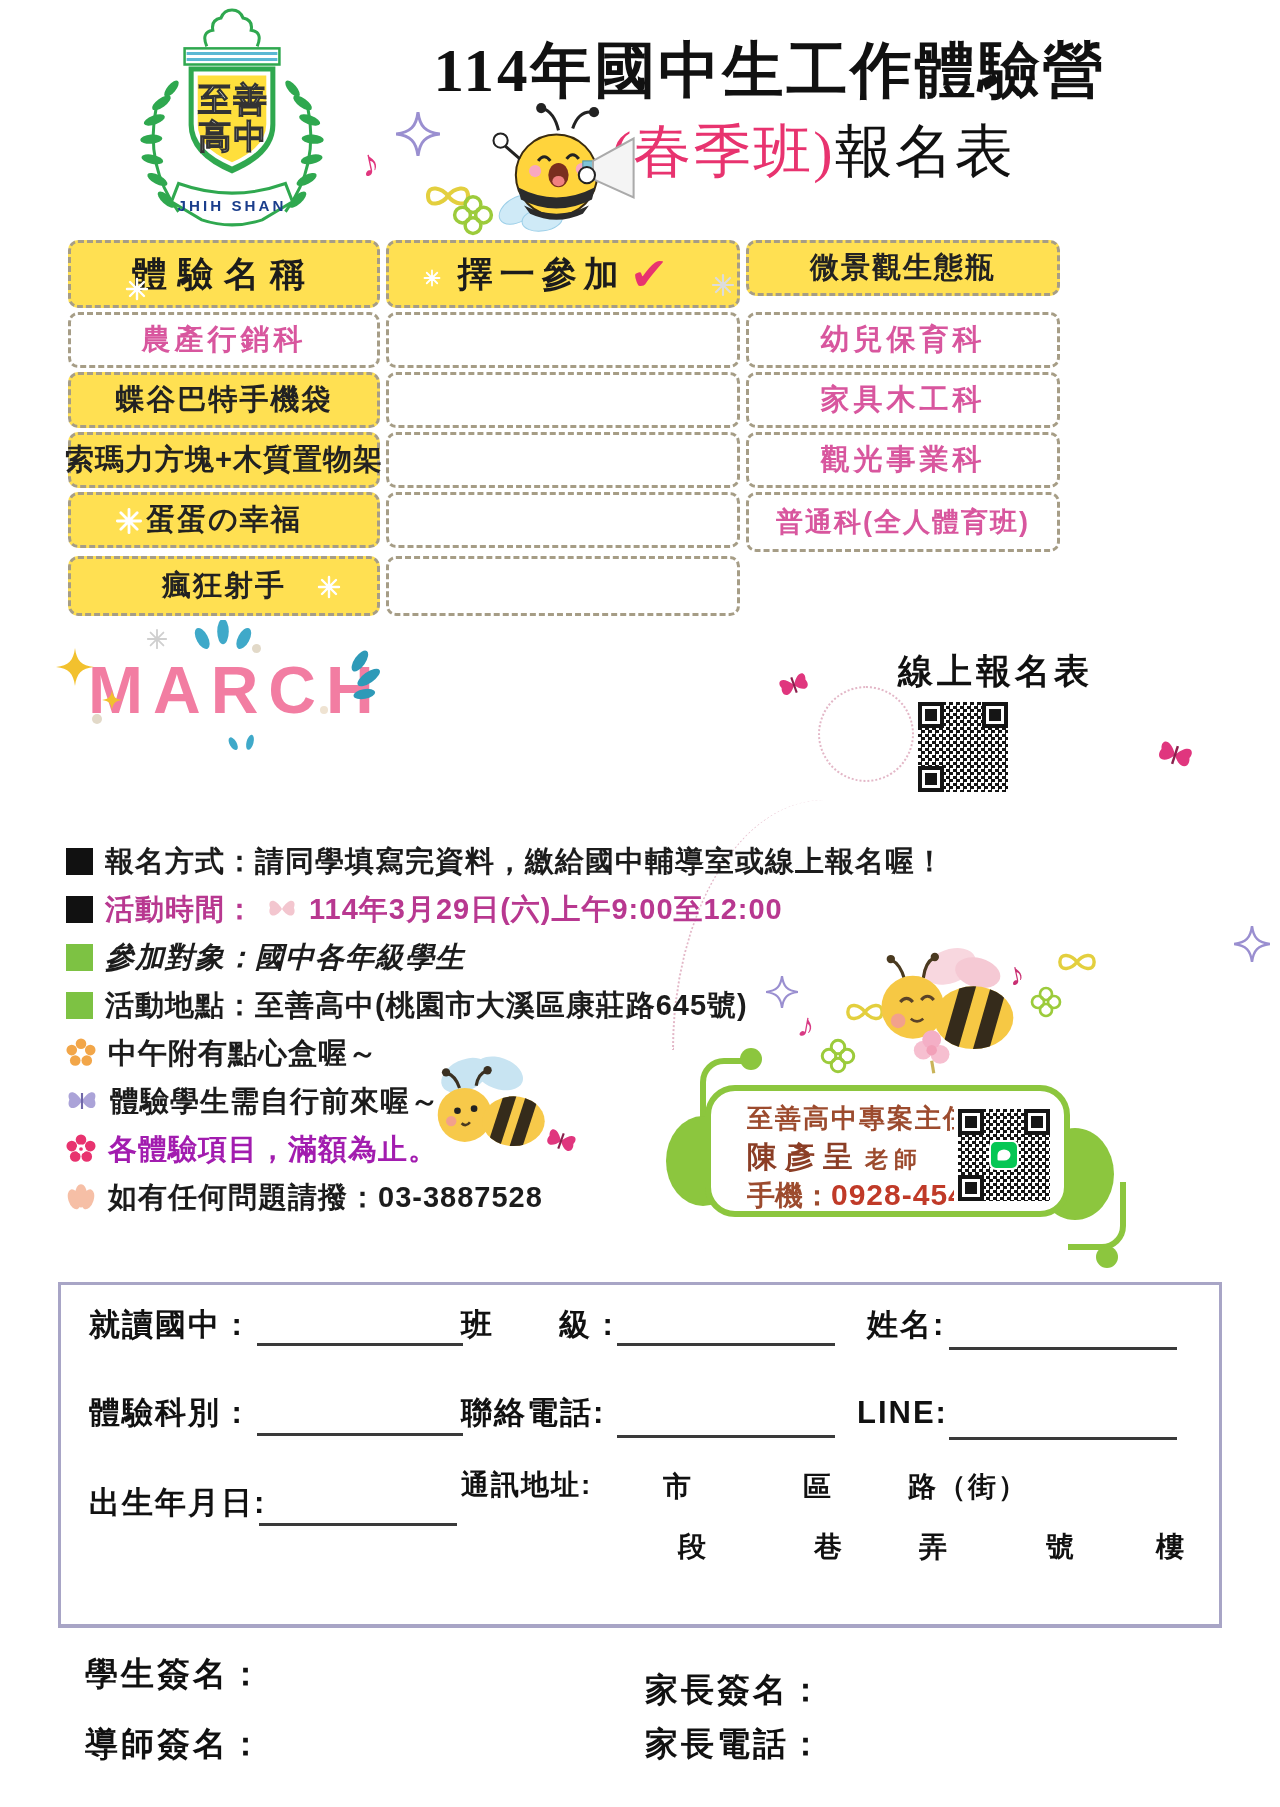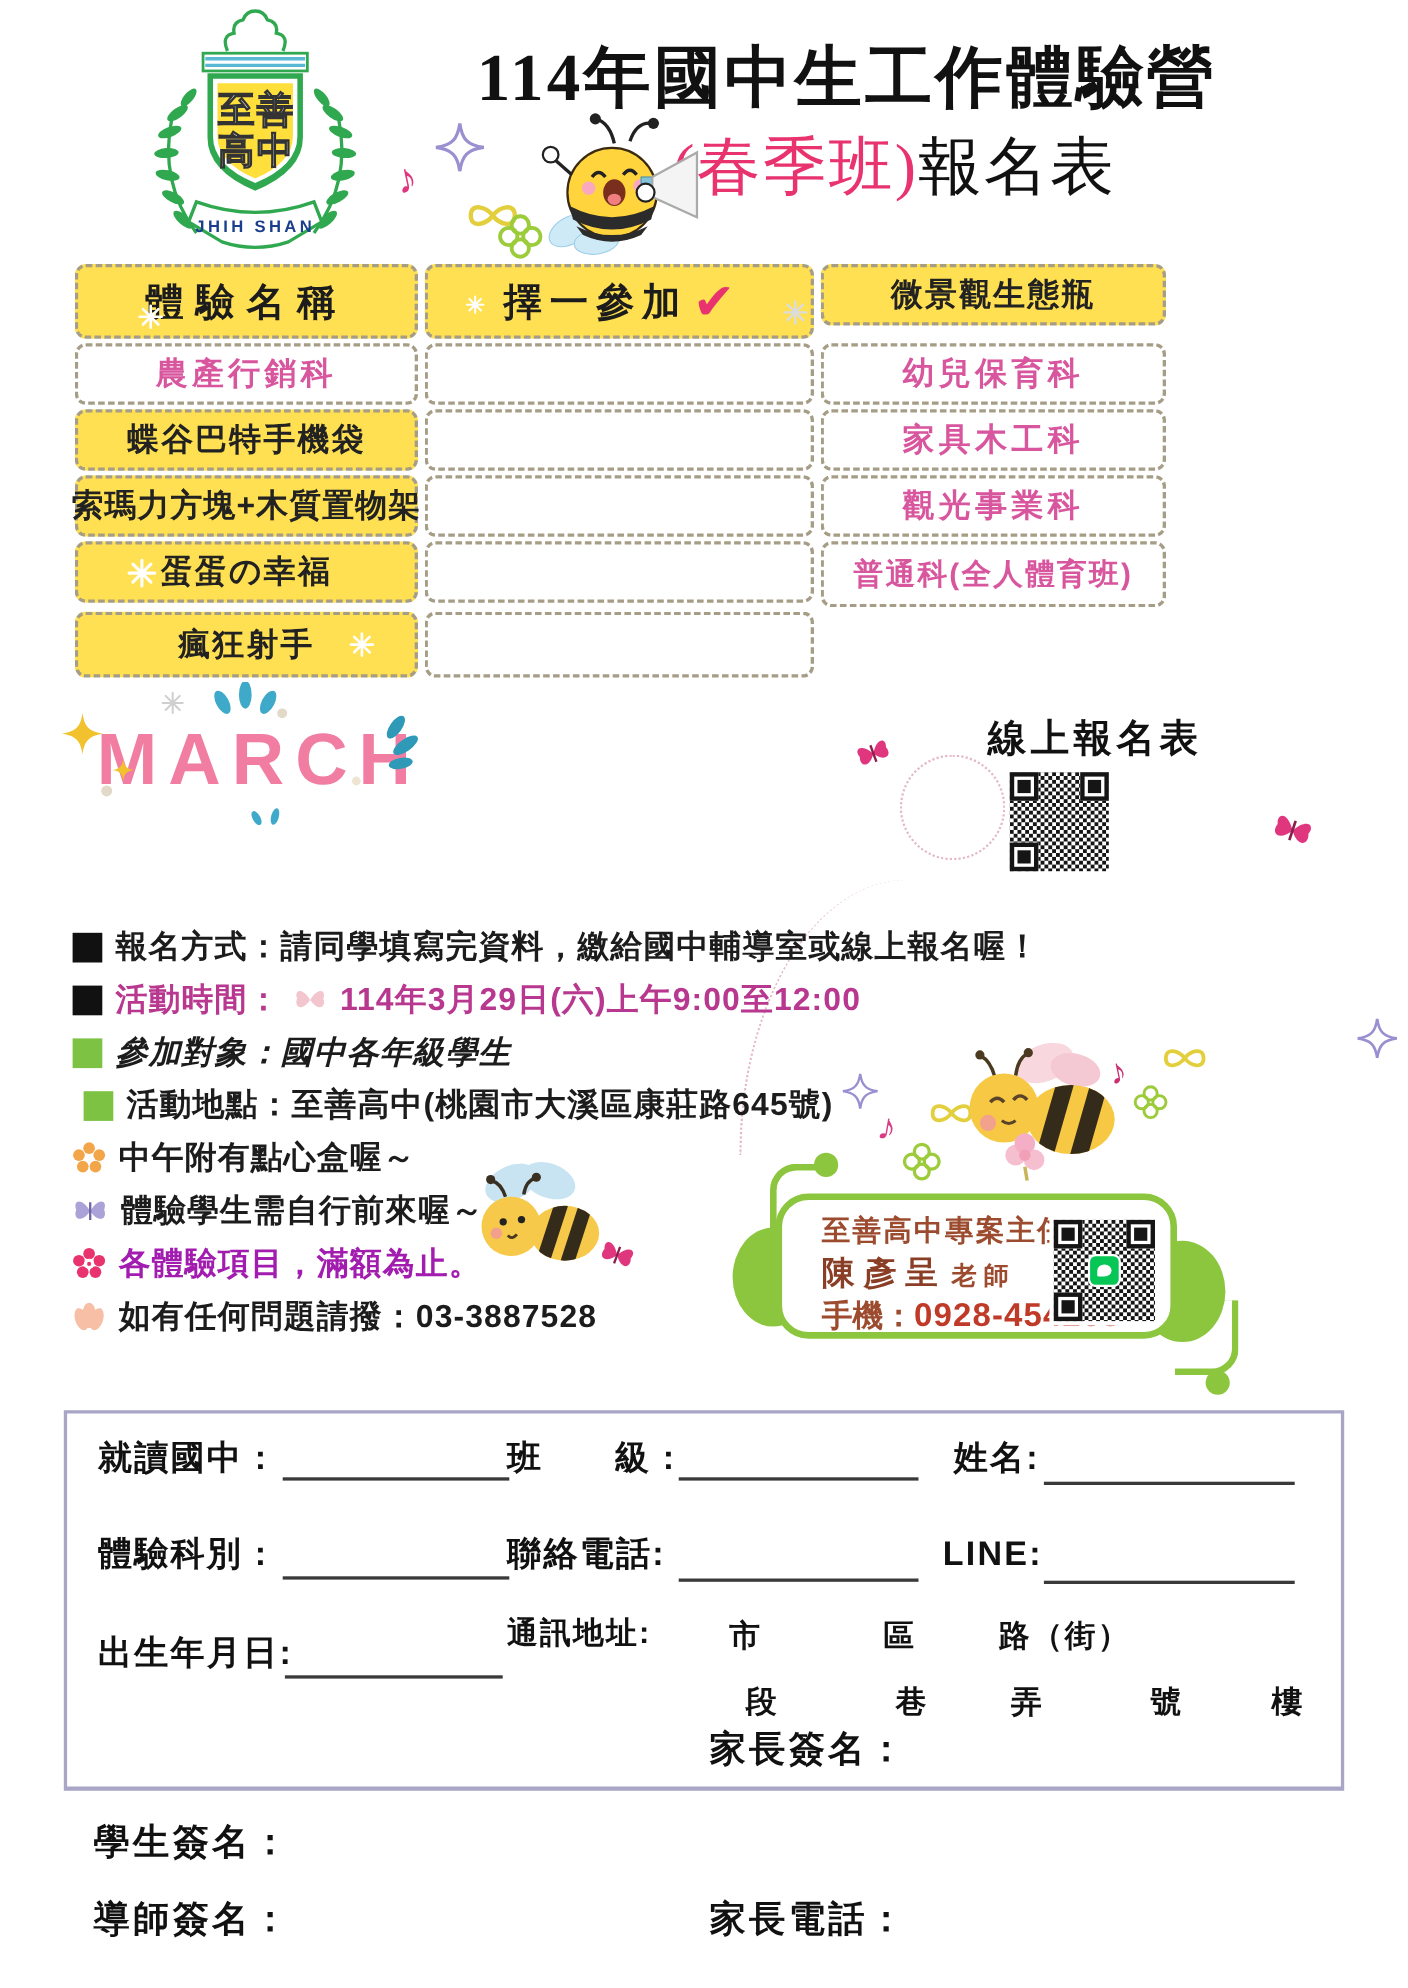--- a/index.html
+++ b/index.html
@@ -294,21 +294,21 @@
           <path d="M12 11C6 1 0 4 2.5 10 0 16 6 20 12 11Z" fill="#F3C6CF"></path>
           <path d="M12 11C18 1 24 4 21.5 10 24 16 18 20 12 11Z" fill="#F3C6CF"></path>
         </svg>
       </span>
     <span>114年3月29日(六)上午9:00至12:00</span>
   </div>
   <div class="info-row" style="top:939px;font-style:italic;">
     <span class="sq grn"></span>
     <span><span>參加對象：</span><span>國中各年級學生</span></span>
   </div>
-  <div class="info-row" style="top:987px;margin-left:10px;">
+  <div class="info-row" style="top:987px;">
     <span class="sq grn"></span>
     <span><span>活動地點：</span><span>至善高中(桃園市大溪區康莊路645號)</span></span>
   </div>
   <div class="info-row" style="top:1035px;">
     <span class="icn">
       <svg viewBox="0 0 26 26" width="30" height="30">
           <g fill="#F2A649">
             <circle cx="13" cy="5" r="4.6"></circle>
             <circle cx="21" cy="10.5" r="4.6"></circle>
             <circle cx="18" cy="19.5" r="4.6"></circle>
@@ -508,17 +508,17 @@
     <div class="fl sm" style="left:742px;top:188px;">區</div>
     <div class="fl sm" style="left:847px;top:188px;">路（街）</div>
     <div class="fl sm" style="left:617px;top:248px;">段</div>
     <div class="fl sm" style="left:753px;top:248px;">巷</div>
     <div class="fl sm" style="left:858px;top:248px;">弄</div>
     <div class="fl sm" style="left:985px;top:248px;">號</div>
     <div class="fl sm" style="left:1095px;top:248px;">樓</div>
   </div>
 
   <div class="sig" style="left:85px;top:1652px;">學生簽名：</div>
-  <div class="sig" style="left:645px;top:1568px;">家長簽名：</div>
+  <div class="sig" style="left:645px;top:1668px;">家長簽名：</div>
   <div class="sig" style="left:85px;top:1722px;">導師簽名：</div>
   <div class="sig" style="left:645px;top:1722px;">家長電話：</div>
 
 </div>
 
 </body></html>

